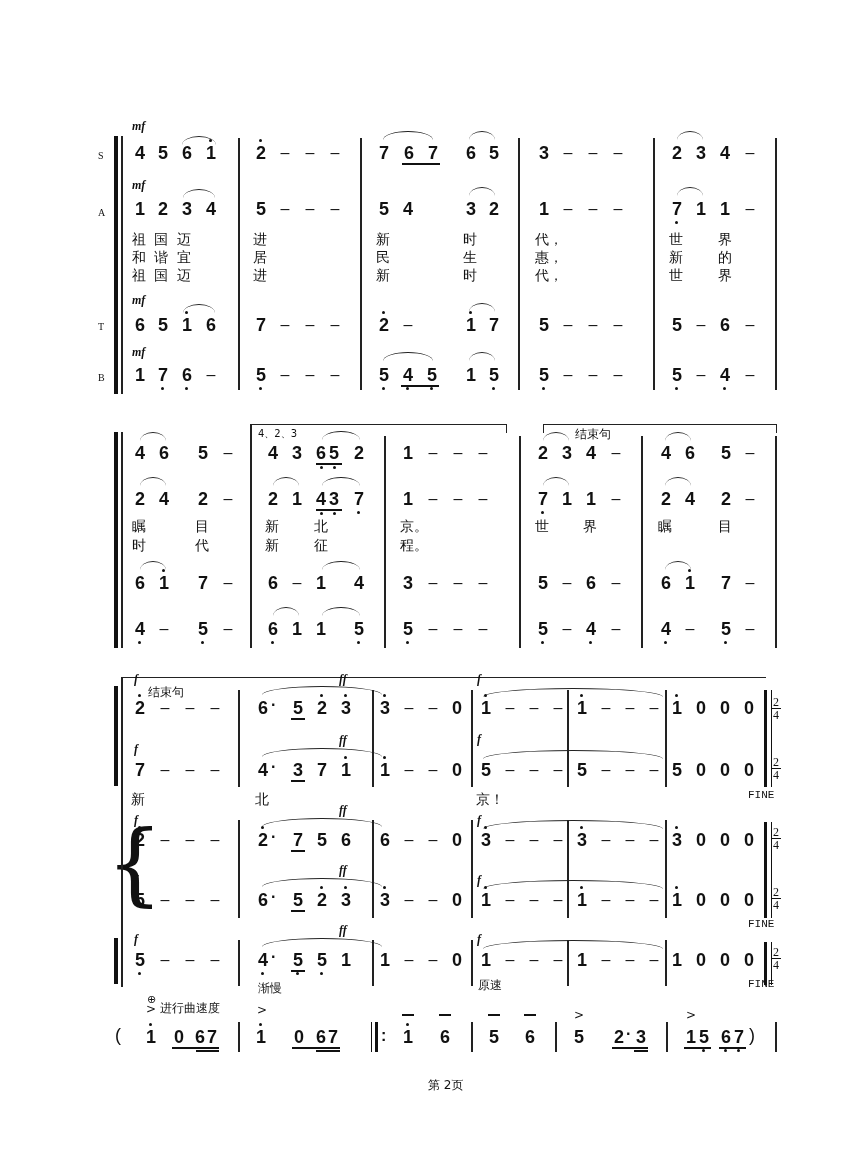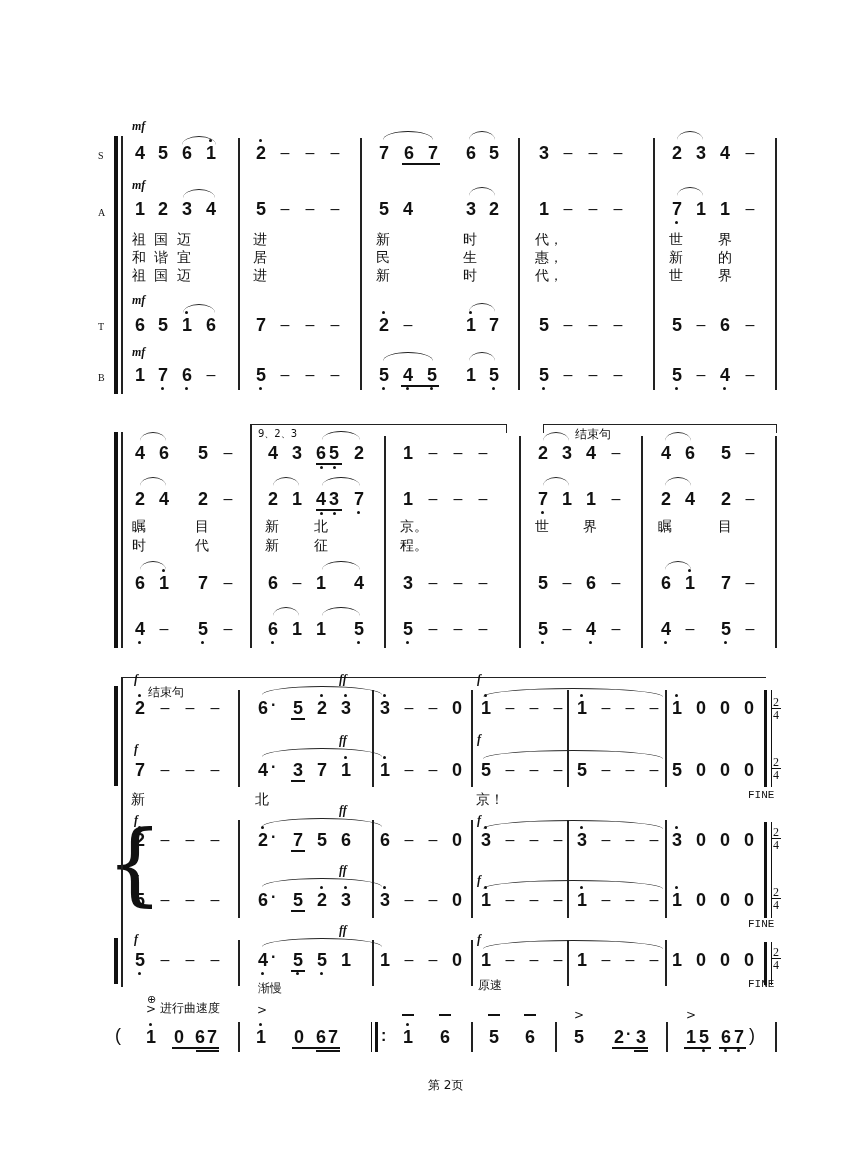--- a/index.html
+++ b/index.html
@@ -190,21 +190,21 @@
 <div>
   <div class="sysbrk" style="left:114px;top:432px;height:216px"></div>
   <div class="bar" style="left:121px;top:432px;height:216px"></div>
   <div class="bar" style="left:250px;top:425px;height:223px"></div>
   <div class="bar" style="left:384px;top:436px;height:212px"></div>
   <div class="bar" style="left:519px;top:436px;height:212px"></div>
   <div class="bar" style="left:641px;top:436px;height:212px"></div>
   <div class="bar" style="left:775px;top:436px;height:212px"></div>
 
   <div class="abs" style="left:250px;top:424px;width:256px;height:8px;border-top:1px solid #222;border-right:1px solid #222"></div>
-  <span class="small" style="left:258px;top:427px;font-size:10px">9、2、3</span>
+  <span class="small" style="left:258px;top:427px;font-size:10px">4、2、3</span>
   <div class="abs" style="left:543px;top:424px;width:232px;height:8px;border-top:1px solid #222;border-left:1px solid #222;border-right:1px solid #222"></div>
   <span class="small" style="left:575px;top:426px">结束句</span>
 
   <div>
     <span class="note" style="left:133px;top:443px">4</span>
     <span class="note" style="left:157px;top:443px">6</span>
     <div class="slur" style="left:140px;top:432px;width:26px"></div>
     <span class="note" style="left:196px;top:443px">5</span>
     <span class="dash" style="left:221px;top:443px">–</span>
     <span class="note" style="left:266px;top:443px">4</span>

